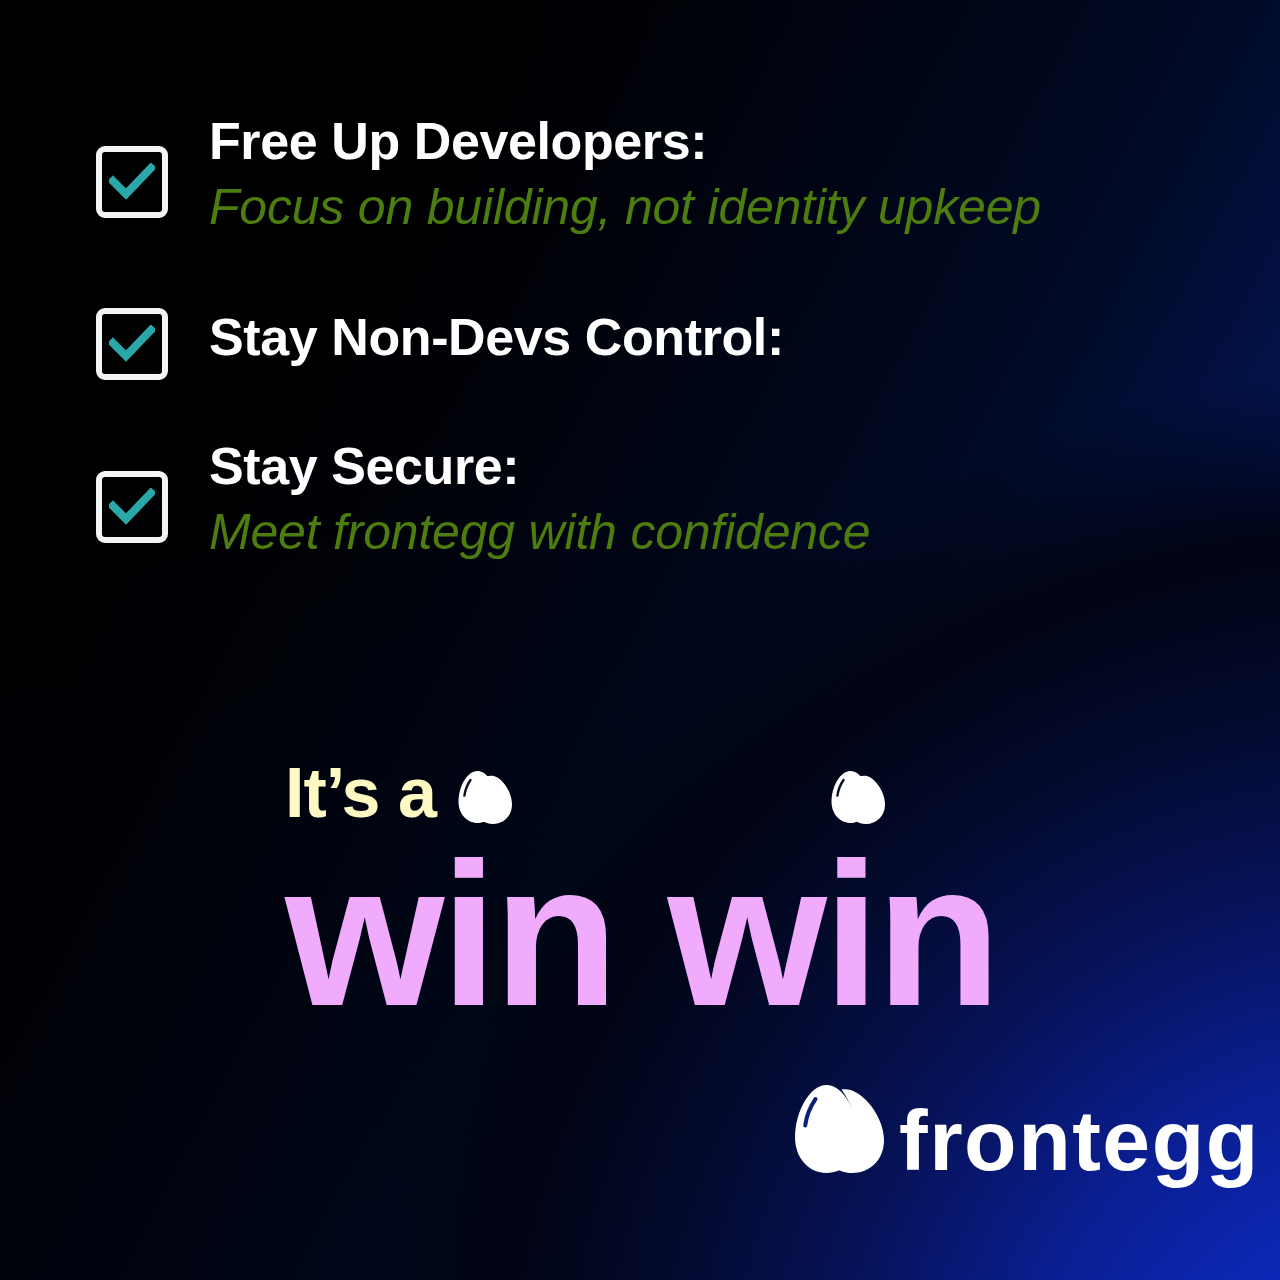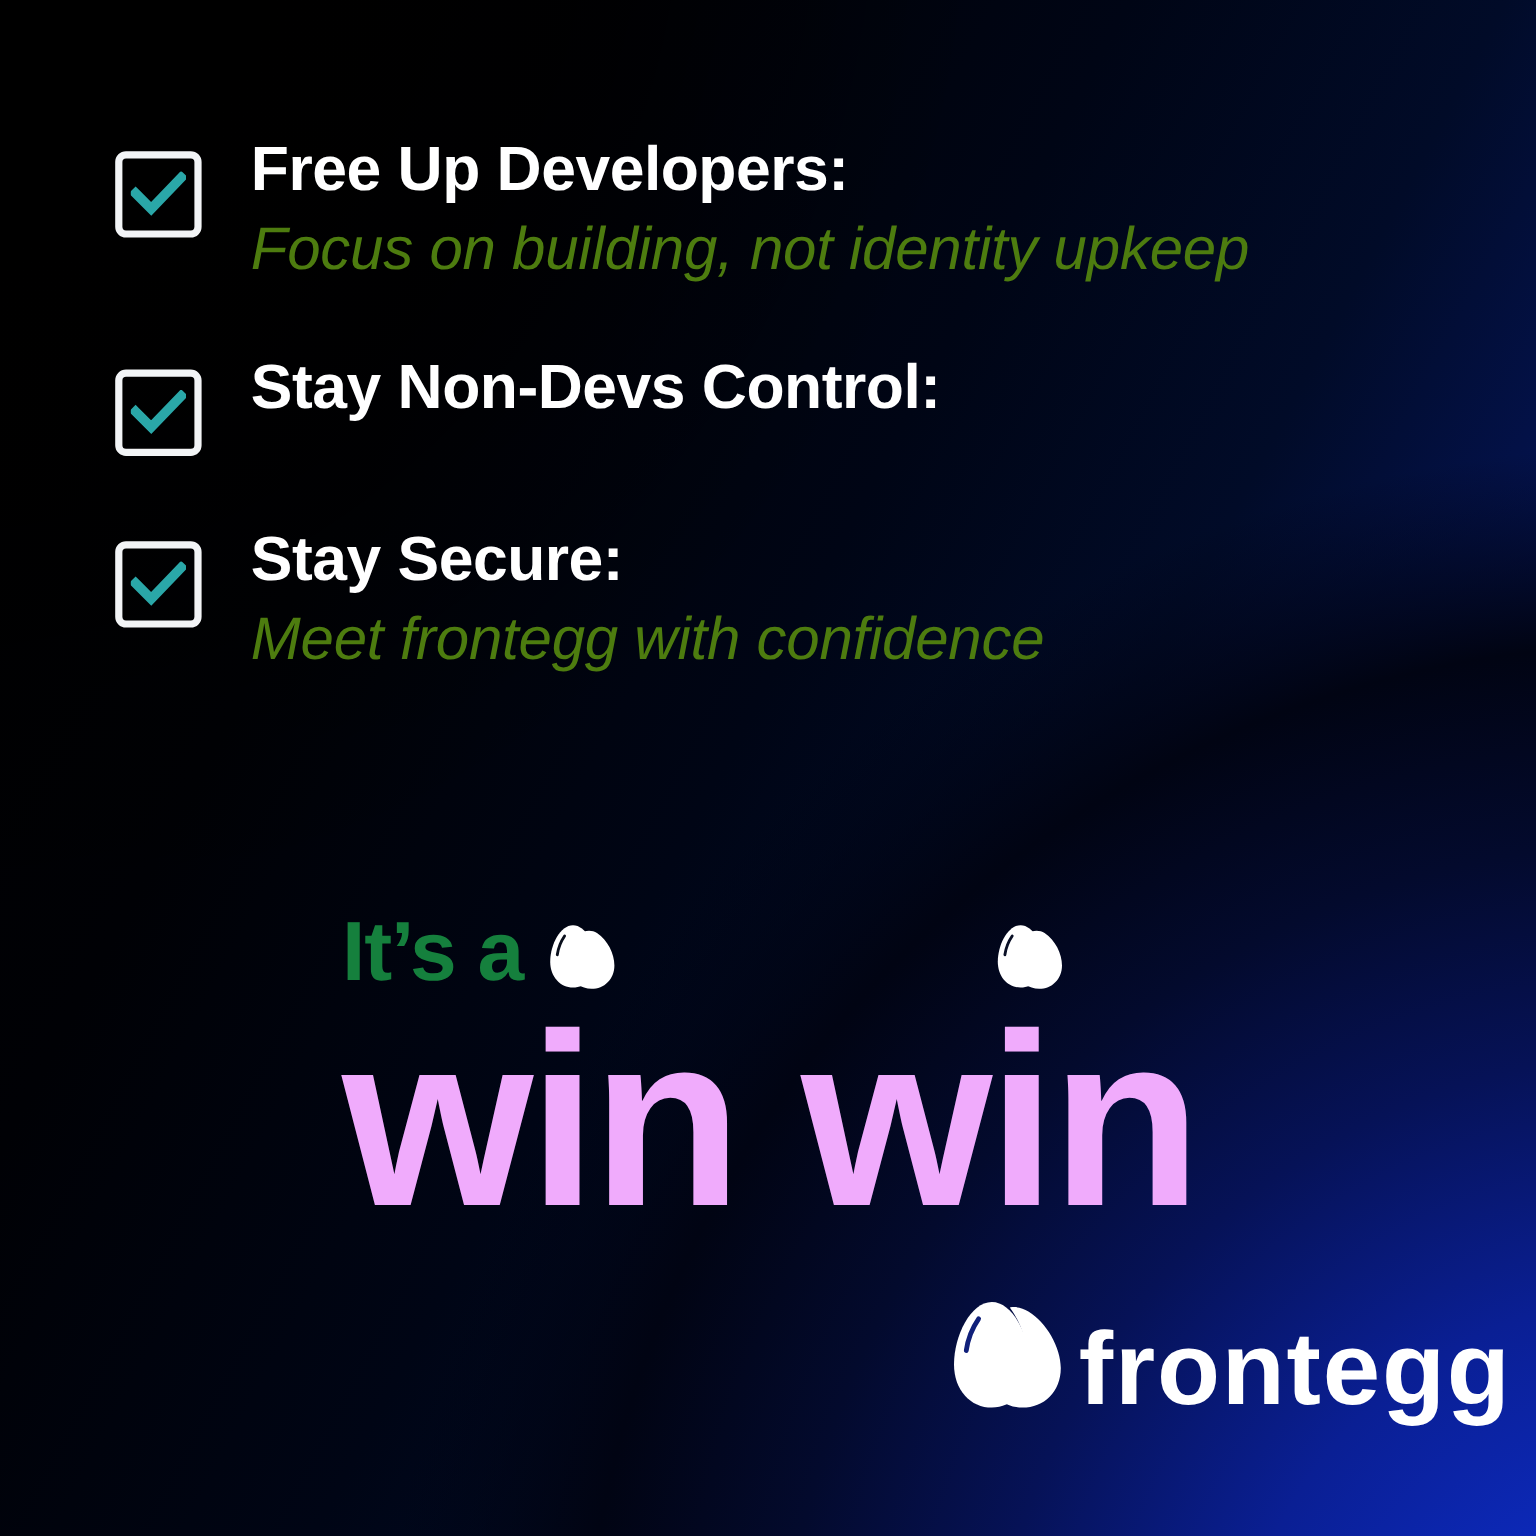--- a/index.html
+++ b/index.html
@@ -55,21 +55,21 @@
 
   
   .checklist {
     position: absolute;
     left: 96px;
     top: 112px;
     width: 1120px;
   }
   .check-row {
     display: flex;
-    align-items: flex-start;
+    align-items: center;
     margin-bottom: 57px;
   }
   .check-row:last-child { margin-bottom: 0; }
 
   .checkbox {
     flex: 0 0 auto;
     width: 72px;
     height: 72px;
     border: 6px solid #f2f4f6;
     border-radius: 9px;
@@ -114,21 +114,21 @@
   .hero-line1 {
     position: relative;
     height: 84px;
   }
   .hero-small {
     position: absolute;
     left: 0;
     top: 0;
     font-size: 70px;
     font-weight: 700;
-    color: #15803d;
+    color: #fef9c3;
     letter-spacing: -1px;
     line-height: 1;
   }
   .egg-top {
     position: absolute;
     top: 12px;
   }
   .egg-top.e1 { left: 172px; }
   .egg-top.e2 { left: 545px; }
 

